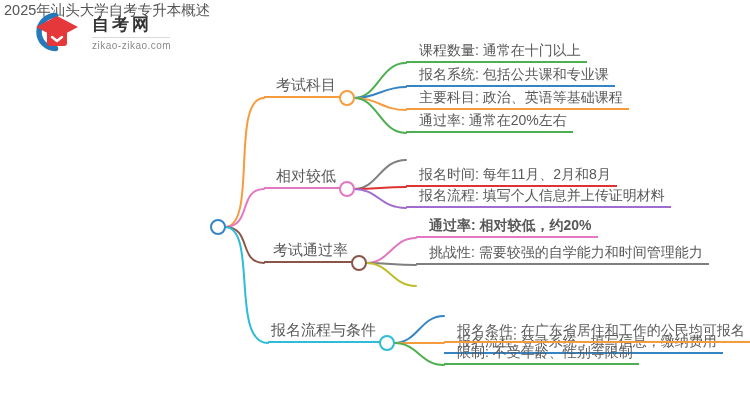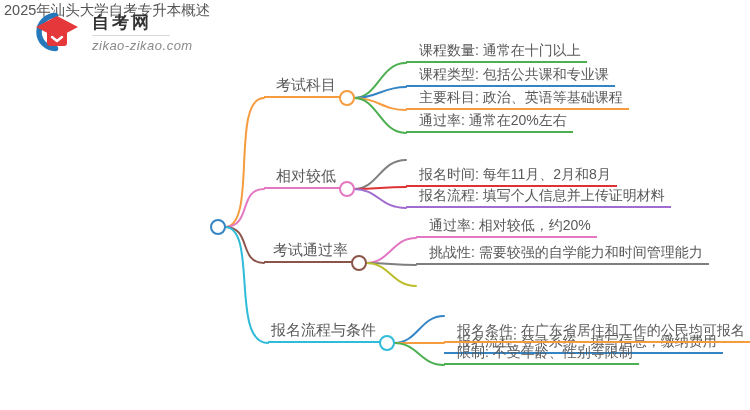--- a/index.html
+++ b/index.html
@@ -5,21 +5,21 @@
   html,body{margin:0;padding:0;background:#fff;}
   .canvas{
     position:relative;width:750px;height:410px;background:#ffffff;overflow:hidden;
     font-family:"Liberation Sans","DejaVu Sans",sans-serif;
   }
   
   .logo{position:absolute;left:22px;top:8px;display:flex;align-items:center;}
   .logo-text{margin-left:8px;}
   .site-name{font-size:17px;font-weight:bold;color:#333;letter-spacing:3px;line-height:18px;}
   .logo-divider{height:1px;background:#d9d9d9;width:78px;margin:3px 0 2px 0;}
-  .site-url{font-size:13px;color:#8a8a8a;letter-spacing:.5px;font-style:italic;}
+  .site-url{font-size:10px;color:#8a8a8a;letter-spacing:.5px;}
   
   svg.links{position:absolute;left:0;top:0;}
   .node,.leaf{
     position:absolute;white-space:nowrap;color:#595959;
     border-bottom:2px solid #999;box-sizing:border-box;
   }
   .node{font-size:15px;height:23px;line-height:20px;text-align:right;padding:0 4px 1px 0;}
   .root-node{font-size:14.5px;height:23px;line-height:20px;padding:0 4px 1px 4px;color:#555;}
   .leaf{font-size:14px;height:22px;line-height:19px;padding:0 6px 1px 13px;}
   
@@ -87,27 +87,27 @@
   </svg>
 
   <div class="root-node bc-blue" style="left:4px;top:204px;min-width:208px;">2025年汕头大学自考专升本概述</div>
 
   <div class="node bc-orange" style="left:264px;top:75px;width:76px;">考试科目</div>
   <div class="node bc-pink" style="left:264px;top:166px;width:76px;">相对较低</div>
   <div class="node bc-brown" style="left:264px;top:240px;width:88px;">考试通过率</div>
   <div class="node bc-cyan" style="left:268px;top:320px;width:112px;">报名流程与条件</div>
 
   <div class="leaf bc-green" style="left:406px;top:41px;">课程数量: 通常在十门以上</div>
-  <div class="leaf bc-blue" style="left:406px;top:65px;">课程类型: 包括公共课和专业课</div>
+  <div class="leaf bc-blue" style="left:406px;top:65px;">报名系统: 包括公共课和专业课</div>
   <div class="leaf bc-orange" style="left:406px;top:88px;">主要科目: 政治、英语等基础课程</div>
   <div class="leaf bc-green" style="left:406px;top:111px;">通过率: 通常在20%左右</div>
 
   <div class="leaf bc-red" style="left:406px;top:165px;">报名时间: 每年11月、2月和8月</div>
   <div class="leaf bc-purple" style="left:406px;top:186px;">报名流程: 填写个人信息并上传证明材料</div>
 
-  <div class="leaf bc-pink" style="left:416px;top:216px;">通过率: 相对较低，约20%</div>
+  <div class="leaf bc-pink" style="left:416px;top:216px;font-weight:bold;">通过率: 相对较低，约20%</div>
   <div class="leaf bc-gray" style="left:416px;top:243px;">挑战性: 需要较强的自学能力和时间管理能力</div>
 
   <div class="leaf bc-blue" style="left:444px;top:294px;margin-top:38px;">报名流程: 登录系统，填写信息，缴纳费用</div>
   <div class="leaf bc-orange" style="left:444px;top:321px;">报名条件: 在广东省居住和工作的公民均可报名</div>
   <div class="leaf bc-green" style="left:444px;top:343px;">限制: 不受年龄、性别等限制</div>
 
 </div>
 
 </body></html>

